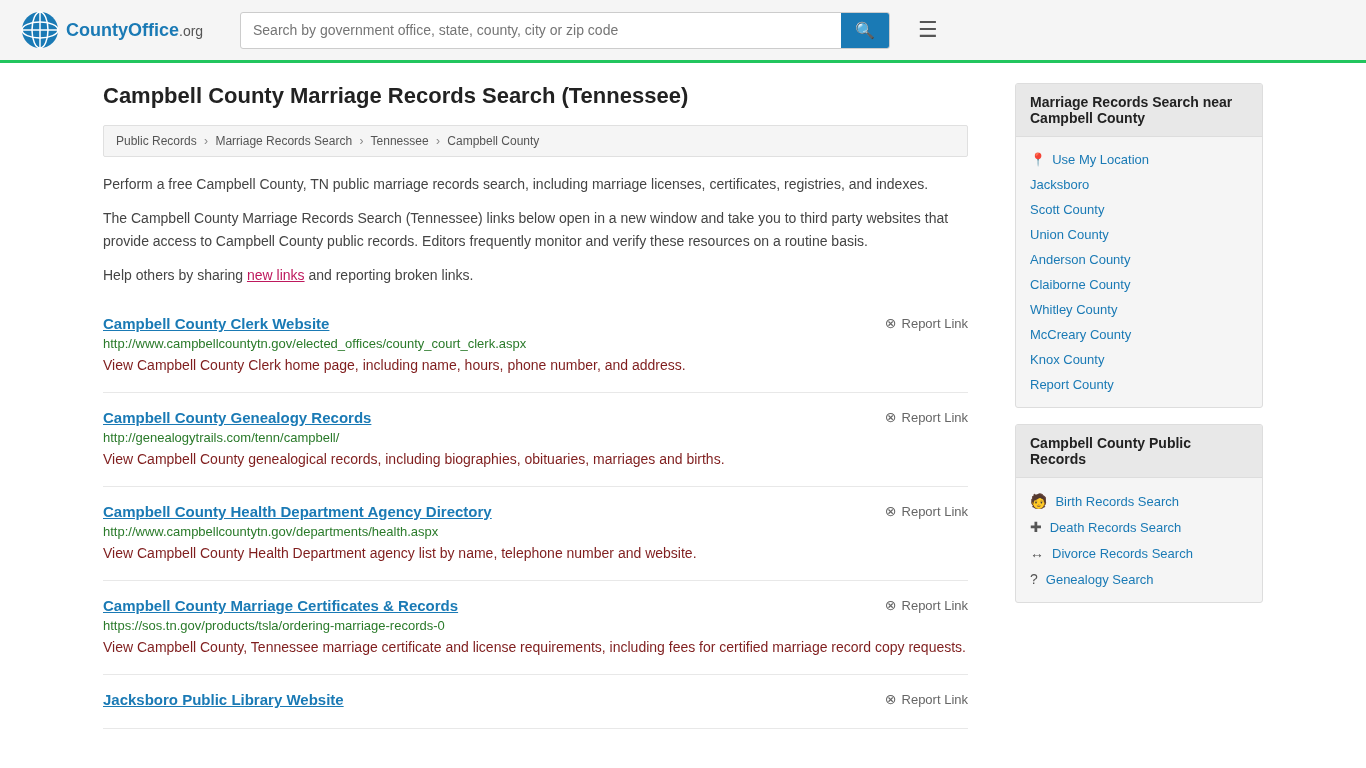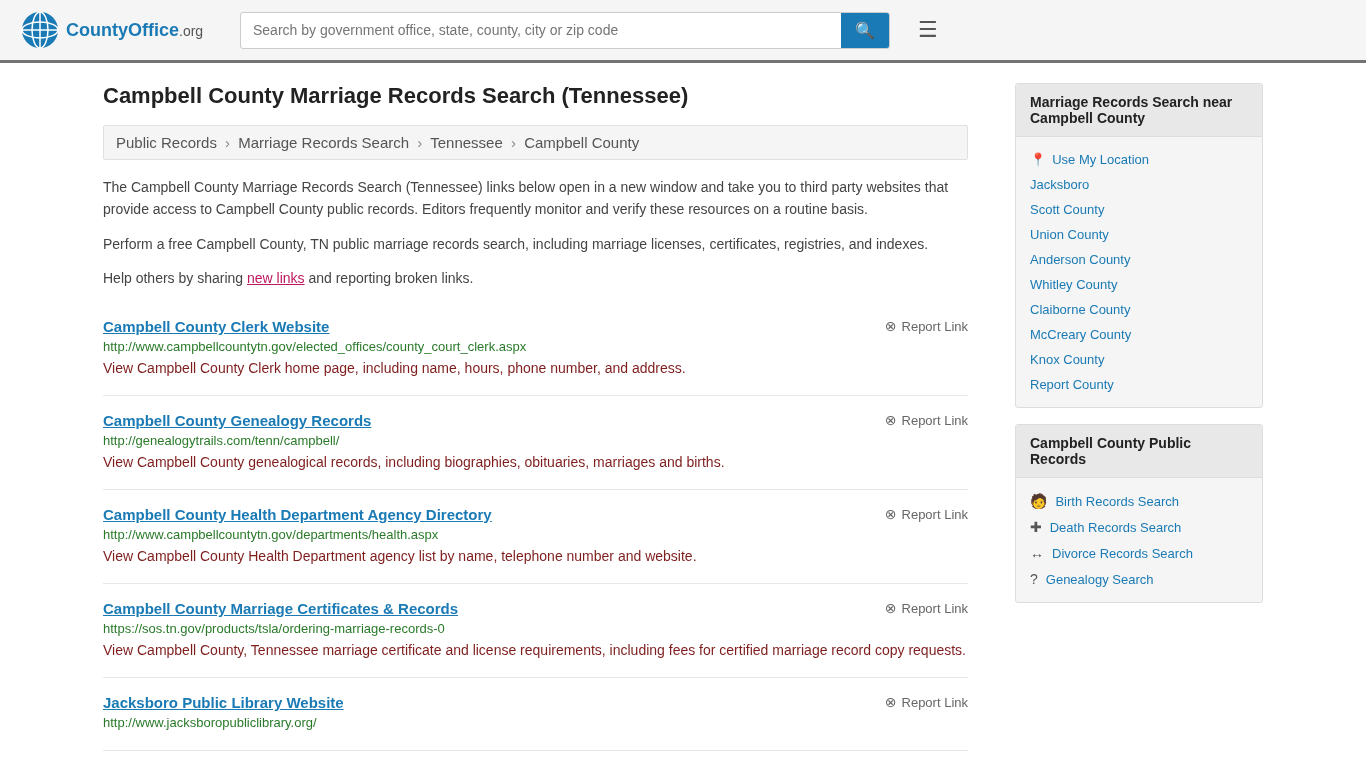--- a/index.html
+++ b/index.html
@@ -1,21 +1,21 @@
 <!DOCTYPE html>
 <html><head>
   <meta charset="utf-8">
   <style>
     * { margin: 0; padding: 0; box-sizing: border-box; }
     body { font-family: Arial, sans-serif; font-size: 14px; color: #333; background: #fff; }
 
     
     .header {
       background: #f5f5f5;
-      border-bottom: 3px solid #737373;
+      border-bottom: 3px solid #22c55e;
       padding: 10px 20px;
       display: flex;
       align-items: center;
       gap: 20px;
     }
     .logo-area {
       display: flex;
       align-items: center;
       gap: 6px;
       min-width: 200px;
@@ -73,21 +73,21 @@
     .page-title {
       font-size: 22px;
       font-weight: bold;
       color: #222;
       margin-bottom: 16px;
     }
     .breadcrumb {
       background: #f5f5f5;
       border: 1px solid #e0e0e0;
       padding: 8px 12px;
-      font-size: 15px;
+      font-size: 12px;
       color: #555;
       margin-bottom: 16px;
       border-radius: 2px;
     }
     .breadcrumb a {
       color: #555;
       text-decoration: none;
     }
     .breadcrumb span { color: #888; margin: 0 4px; }
 
@@ -227,22 +227,22 @@
     <div class="breadcrumb">
       <a href="#">Public Records</a>
       <span>›</span>
       <a href="#">Marriage Records Search</a>
       <span>›</span>
       <a href="#">Tennessee</a>
       <span>›</span>
       <a href="#">Campbell County</a>
     </div>
 
+    <p class="intro-text">Perform a free Campbell County, TN public marriage records search, including marriage licenses, certificates, registries, and indexes.</p>
     <p class="intro-text">The Campbell County Marriage Records Search (Tennessee) links below open in a new window and take you to third party websites that provide access to Campbell County public records. Editors frequently monitor and verify these resources on a routine basis.</p>
-    <p class="intro-text">Perform a free Campbell County, TN public marriage records search, including marriage licenses, certificates, registries, and indexes.</p>
     <p class="intro-text">
       Help others by sharing <a href="#">new links</a> and reporting broken links.
     </p>
 
     <div id="records-list">
         <div class="record-item">
     <div class="record-header">
       <span class="record-title">Campbell County Clerk Website</span>
       <span class="report-link">
         <span class="report-link-icon">⊗</span>
@@ -286,21 +286,20 @@
     <div class="record-desc">View Campbell County, Tennessee marriage certificate and license requirements, including fees for certified marriage record copy requests.</div>
   </div>
         <div class="record-item">
     <div class="record-header">
       <span class="record-title">Jacksboro Public Library Website</span>
       <span class="report-link">
         <span class="report-link-icon">⊗</span>
         <span>Report Link</span>
       </span>
     </div>
-    <div class="record-url">http://www.jacksboropubliclibrary.org/</div>
 
   </div>
       </div>
   </div>
 
   <div class="sidebar">
 
     <div class="sidebar-section">
       <div class="sidebar-section-title">Marriage Records Search near Campbell County</div>
       <div class="sidebar-section-body">
@@ -315,24 +314,24 @@
             <div class="sidebar-item">
               <a href="#">Scott County</a>
             </div>
             <div class="sidebar-item">
               <a href="#">Union County</a>
             </div>
             <div class="sidebar-item">
               <a href="#">Anderson County</a>
             </div>
             <div class="sidebar-item">
+              <a href="#">Claiborne County</a>
+            </div>
+            <div class="sidebar-item">
               <a href="#">Whitley County</a>
-            </div>
-            <div class="sidebar-item">
-              <a href="#">Claiborne County</a>
             </div>
             <div class="sidebar-item">
               <a href="#">McCreary County</a>
             </div>
             <div class="sidebar-item">
               <a href="#">Knox County</a>
             </div>
             <div class="sidebar-item">
               <a href="#">Report County</a>
             </div>

